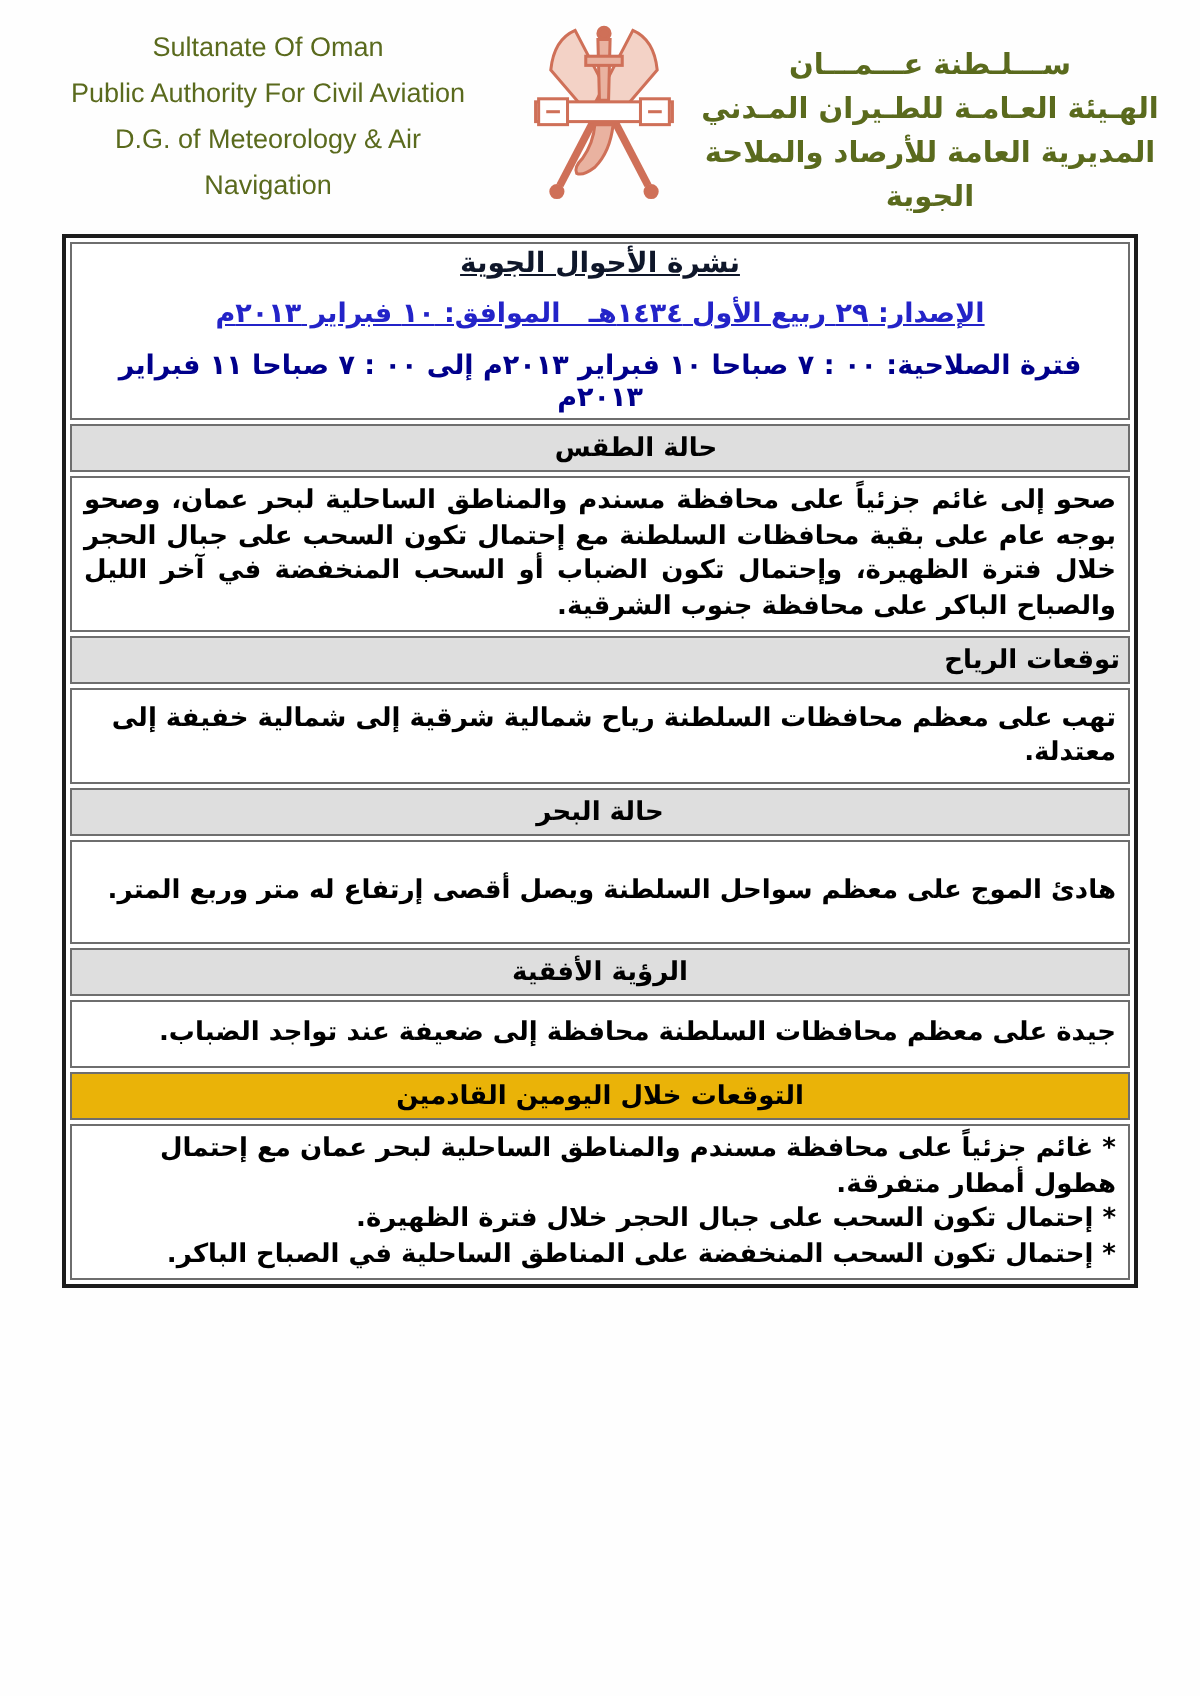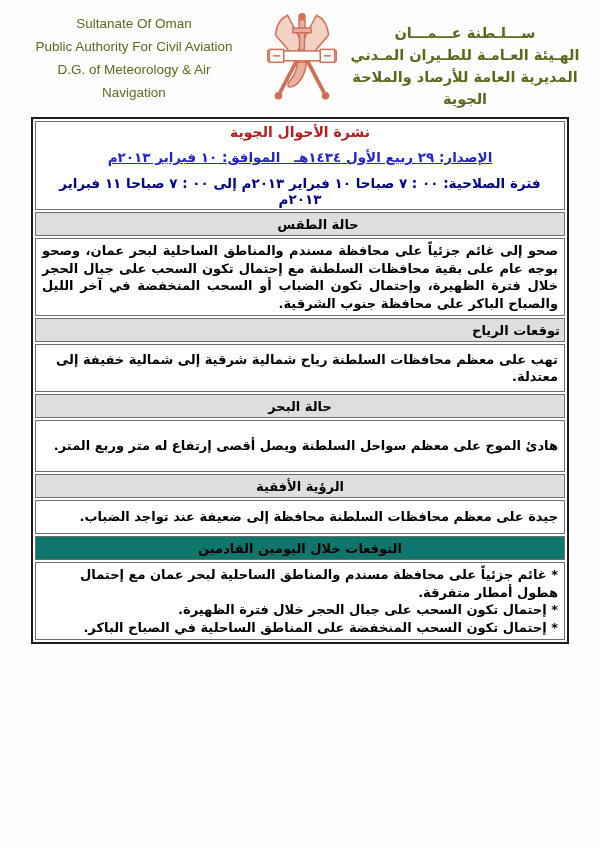--- a/index.html
+++ b/index.html
@@ -91,21 +91,21 @@
     <div>ســـلـطنة عـــمـــان</div>
     <div>الهـيئة العـامـة للطـيران المـدني</div>
     <div>المديرية العامة للأرصاد والملاحة الجوية</div>
   </div>
 
   <div class="bulletin-wrap">
     <table class="bulletin">
       <tbody>
           <tr>
         <td class="infocell">
-          <div class="title-line" style="color: #b91c1c;">نشرة الأحوال الجوية</div>
+          <div class="title-line" style="color: #0f172a; text-decoration: underline;">نشرة الأحوال الجوية</div>
           <div class="issue-line" style="color: rgb(35, 35, 200); text-decoration: underline;">الإصدار: ٢٩ ربيع الأول ١٤٣٤هـ &nbsp; الموافق: ١٠ فبراير ٢٠١٣م</div>
           <div class="valid-line" style="color: rgb(0, 0, 139);">فترة الصلاحية: ٠٠ : ٧ صباحا ١٠ فبراير ٢٠١٣م إلى ٠٠ : ٧ صباحا ١١ فبراير ٢٠١٣م</div>
         </td>
       </tr>
 
       <tr>
             <td class="sechead" style="background-color: rgb(222, 222, 222); padding-left: 40px;">حالة الطقس</td>
           </tr>
       <tr>
             <td class="bodycell just h-weather">صحو إلى غائم جزئياً على محافظة مسندم والمناطق الساحلية لبحر عمان، وصحو بوجه عام على بقية محافظات السلطنة مع إحتمال تكون السحب على جبال الحجر خلال فترة الظهيرة، وإحتمال تكون الضباب أو السحب المنخفضة في آخر الليل والصباح الباكر على محافظة جنوب الشرقية.</td>
@@ -126,21 +126,21 @@
           </tr>
 
       <tr>
             <td class="sechead" style="background-color: rgb(222, 222, 222);">الرؤية الأفقية</td>
           </tr>
       <tr>
             <td class="bodycell h-vis">جيدة على معظم محافظات السلطنة محافظة إلى ضعيفة عند تواجد الضباب.</td>
           </tr>
 
       <tr>
-            <td class="sechead" style="background-color: #0f766e;">التوقعات خلال اليومين القادمين</td>
+            <td class="sechead" style="background-color: #eab308;">التوقعات خلال اليومين القادمين</td>
           </tr>
       <tr>
         <td class="bodycell h-outlook">
           <div class="forecast-item">* غائم جزئياً على محافظة مسندم والمناطق الساحلية لبحر عمان مع إحتمال هطول أمطار متفرقة.</div>
           <div class="forecast-item">* إحتمال تكون السحب على جبال الحجر خلال فترة الظهيرة.</div>
           <div class="forecast-item">* إحتمال تكون السحب المنخفضة على المناطق الساحلية في الصباح الباكر.</div>
         </td>
       </tr>
     </tbody>
       </table>

